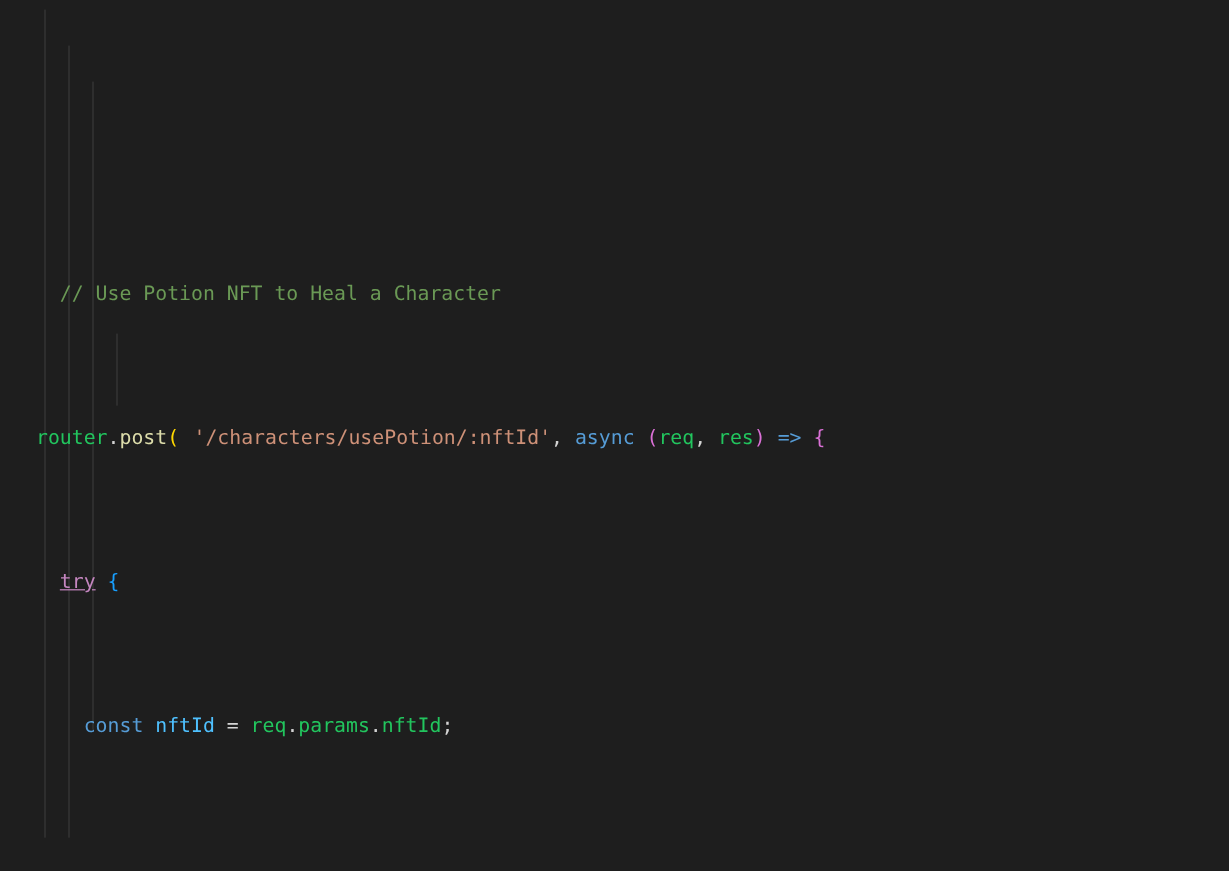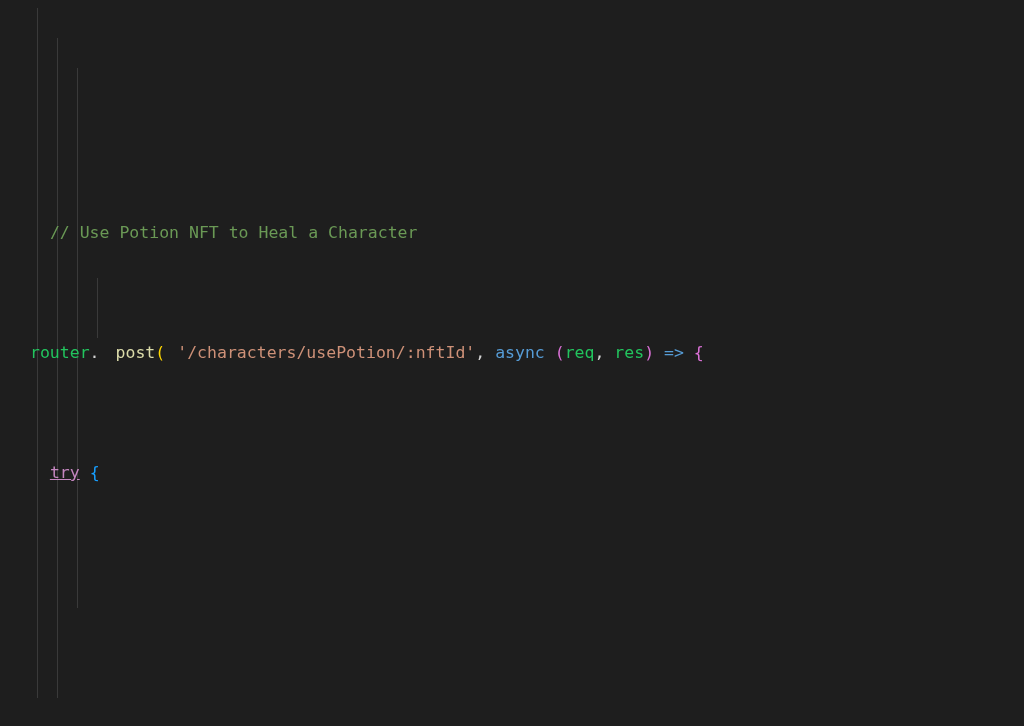--- a/index.html
+++ b/index.html
@@ -7,42 +7,42 @@
     width: 1024px; height: 726px;
     overflow: hidden;
     font-family: "Menlo", "Monaco", "Consolas", monospace;
     font-size: 16.5px;
     background: #1e1e1e;
     color: #d4d4d4;
     line-height: 30px;
   }
   .editor {
     position: relative;
-    padding: 8px 0 8px 30px;
+    padding: 20px 0 8px 30px;
     width: 100%;
     height: 100%;
     box-sizing: border-box;
     white-space: pre;
   }
   
   .guide {
     position: absolute;
     top: 8px;
     bottom: 8px;
     width: 0;
     border-left: 1px solid #3a3a3a;
   }
   .g1 { left: 37px; height: 690px;}
   .g2 { left: 57px; height: 660px; top: 38px;}
   .g3 { left: 77px; top: 68px; height: 540px;}
   .g4 { left: 97px; top: 278px; height: 60px; }
   .line { position: relative; z-index: 2; }
   .cm { color: #6a9955; }        
   .id { color: #22c55e; }        
-  .fn { color: #dcdcaa; margin-left: 16px; }      
+  .fn { color: #dcdcaa; }      
   .kw { color: #c586c0; text-decoration: underline; }        
   .kwblue { color: #569cd6; text-align: right; }    
   .str { color: #ce9178; margin-left: 12px; }       
   .pn { color: #d4d4d4; }        
   .varc { color: #4fc1ff; }       
   .paren1 { color: #ffd700; }
   .paren2 { color: #da70d6; }
   .paren3 { color: #179fff; }
   .arrow { color: #569cd6; }
 </style>
@@ -54,20 +54,21 @@
   <div class="guide g2"></div>
   <div class="guide g3"></div>
   <div class="guide g4"></div>
 
   <div class="line">  <span class="cm">// Use Potion NFT to Heal a Character</span></div>
 
   <div class="line"><span class="id">router</span><span class="pn">.</span><span class="fn">post</span><span class="paren1">(</span><span class="str">'/characters/usePotion/:nftId'</span><span class="pn">, </span><span class="kwblue">async</span><span class="pn"> </span><span class="paren2">(</span><span class="id">req</span><span class="pn">, </span><span class="id">res</span><span class="paren2">)</span><span class="pn"> </span><span class="arrow">=&gt;</span><span class="pn"> </span><span class="paren2">{</span></div>
 
   <div class="line">  <span class="kw">try</span><span class="pn"> </span><span class="paren3">{</span></div>
 
+  <div class="line">    <span class="kwblue">const</span><span class="pn"> </span><span class="varc">nftId</span><span class="pn"> = </span><span class="id">req</span><span class="pn">.</span><span class="id">params</span><span class="pn">.</span><span class="id">nftId</span><span class="pn">;</span></div>
 
   <div class="line"> </div>
 
   
 
   
 
   
 
   

